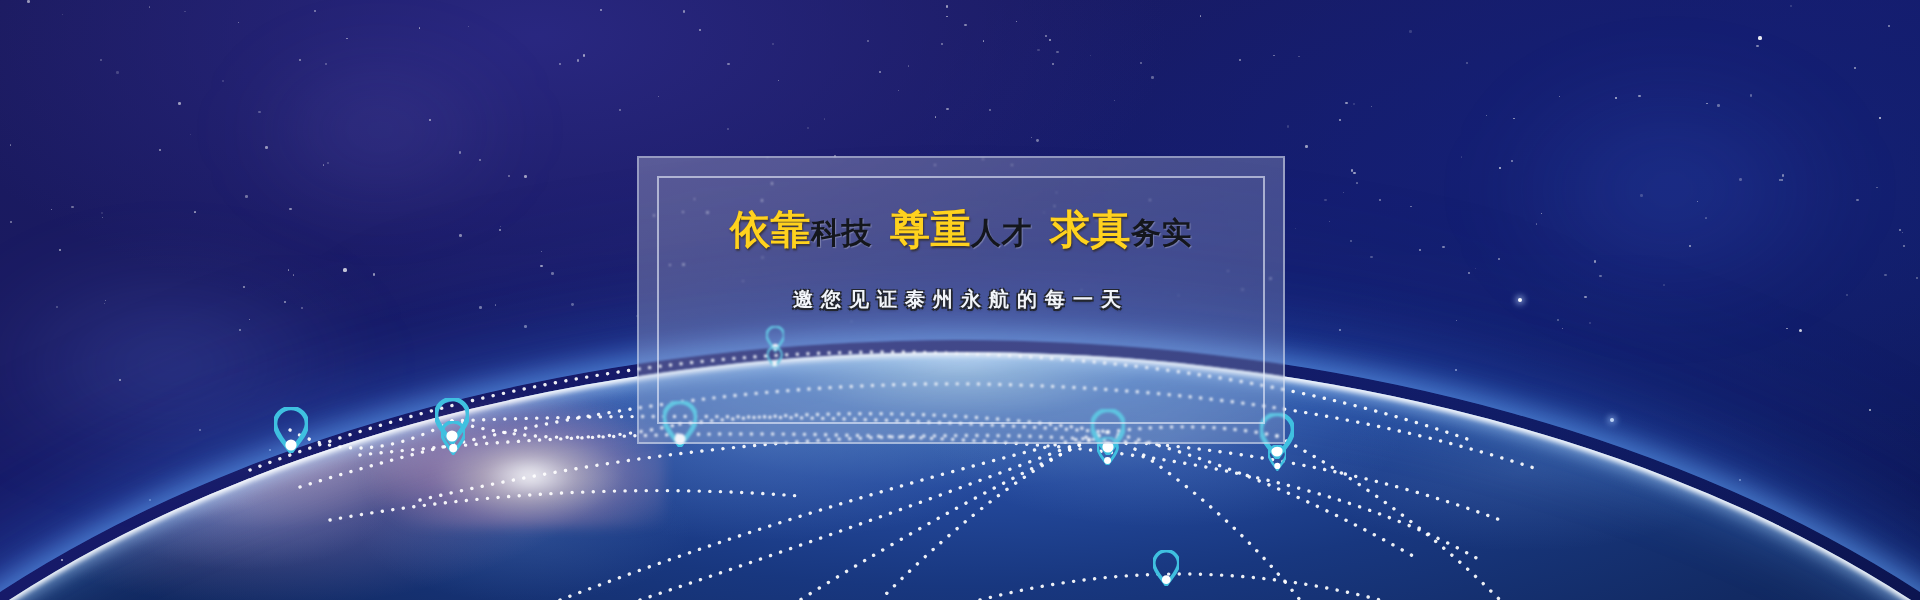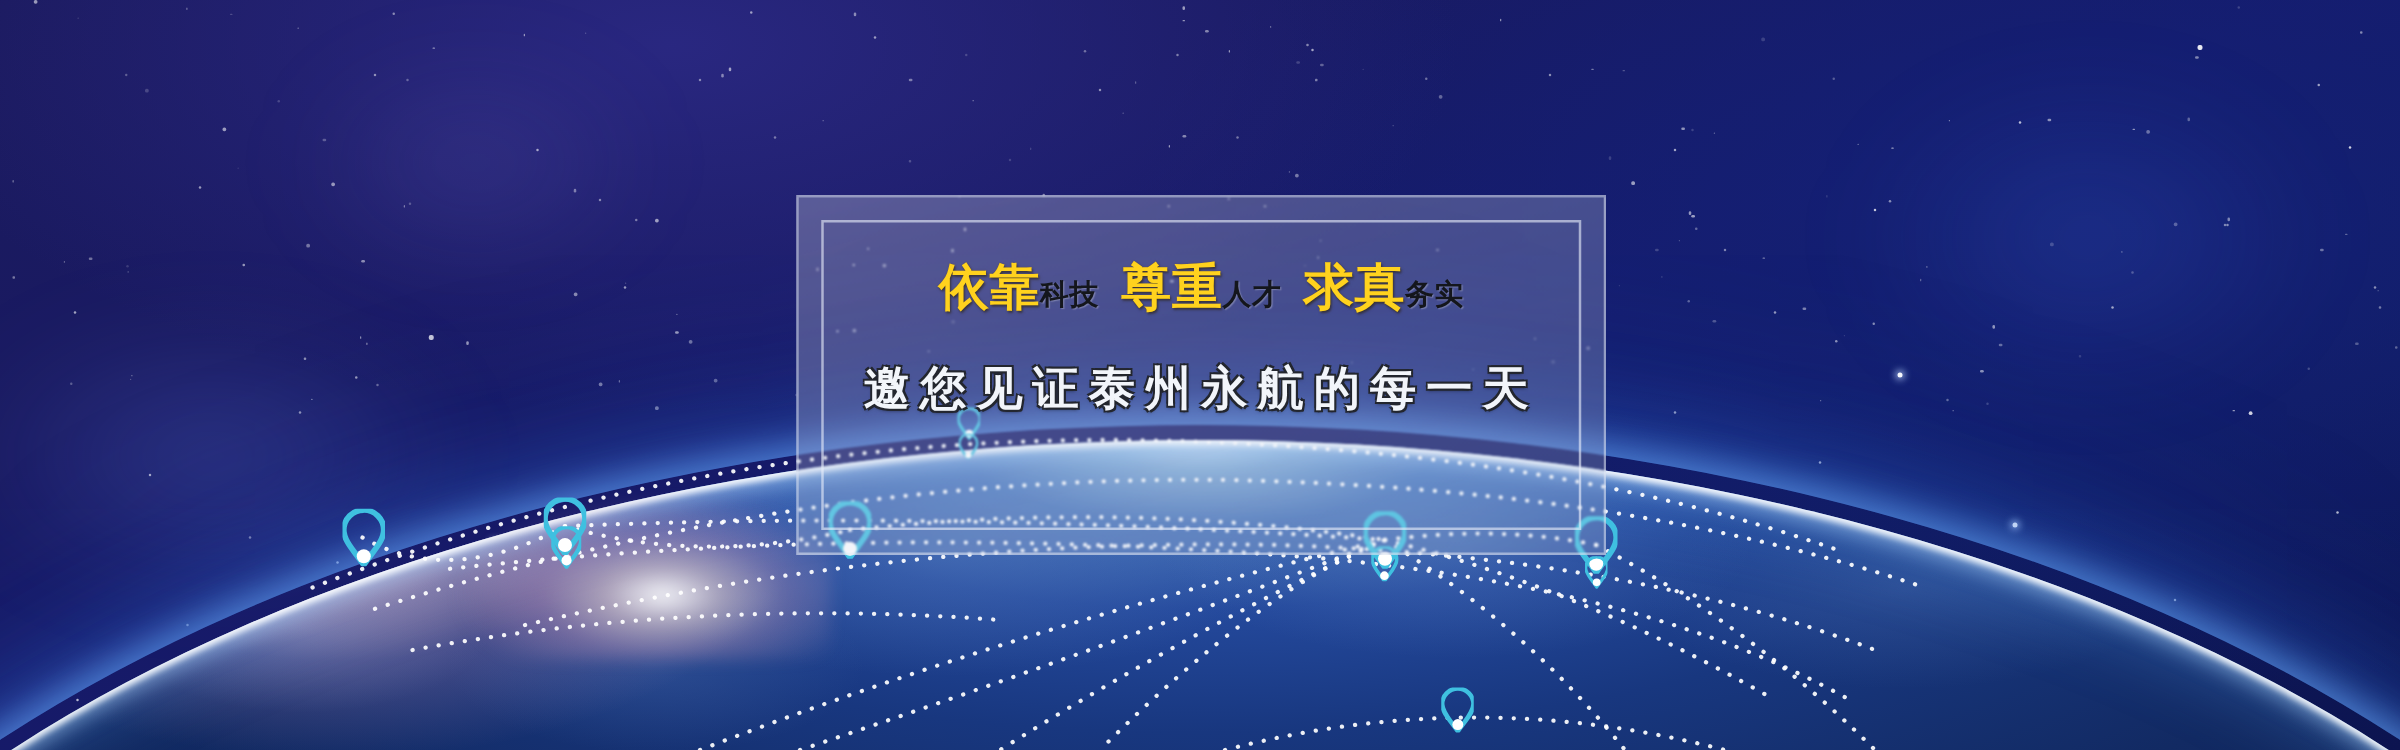--- a/index.html
+++ b/index.html
@@ -125,29 +125,29 @@
     line-height:1;
     white-space:nowrap;
     letter-spacing:.5px;
   }
   #headline .gold {
     color:#ffd21e;
     text-shadow:1px 2px 2px rgba(40,30,0,.55), 0 0 1px rgba(120,80,0,.6);
   }
   #headline .dark {
     color:#14161c;
-    font-size:23px;
+    font-size:30px;
     text-shadow:1px 1px 1px rgba(255,255,255,.28);
     font-family:Liberation Serif, serif;
   }
   #headline .gap { display:inline-block; width:18px; }
   #subline {
     margin-top:36px;
     font-family:"Liberation Sans","DejaVu Sans",sans-serif;
-    font-size:37px;
+    font-size:20px;
     font-weight:bold;
     letter-spacing:8px;
     color:#f2f5fa;
     text-shadow:
       -1.5px -1.5px 0 #23262e, 1.5px -1.5px 0 #23262e,
       -1.5px  1.5px 0 #23262e, 1.5px  1.5px 0 #23262e,
       0 2px 3px rgba(0,0,0,.5);
     white-space:nowrap;
   }
 </style>

